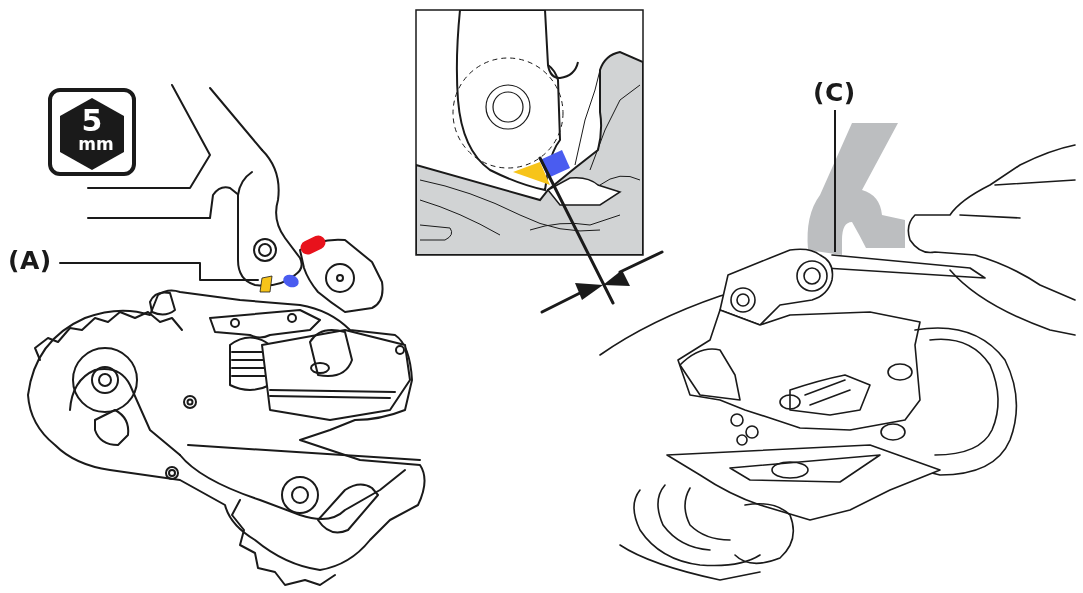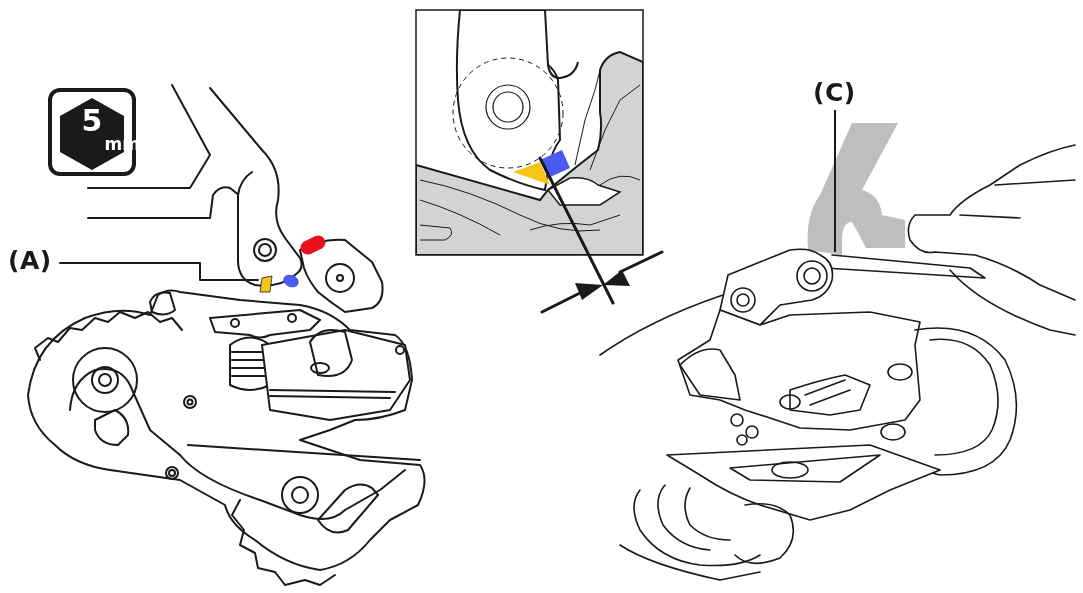--- a/index.html
+++ b/index.html
@@ -2,21 +2,21 @@
 <html><head>
 <meta charset="utf-8">
 <style>
   html, body { margin:0; padding:0; background:#ffffff; }
   body { width:1083px; height:593px; position:relative; overflow:hidden; font-family:"DejaVu Sans", sans-serif; }
   .layer { position:absolute; left:0; top:0; width:1083px; height:593px; }
   .label { position:absolute; font-family:"DejaVu Sans", sans-serif; font-weight:bold; color:#1a1a1a; font-size:25px; letter-spacing:0.5px; }
   .tool-badge { position:absolute; left:48px; top:88px; width:88px; height:88px; border:4px solid #1a1a1a; border-radius:12px; box-sizing:border-box; background:#fff; }
   .tool-badge svg { position:absolute; left:6px; top:4px; }
   .tool-num { position:absolute; left:0; width:80px; text-align:center; top:14px; color:#fff; font-weight:bold; font-size:30px; line-height:30px; font-family:"DejaVu Sans", sans-serif; }
-  .tool-unit { position:absolute; left:0; width:88px; text-align:right; top:44px; color:#fff; font-weight:bold; font-size:17px; line-height:17px; font-family:"DejaVu Sans", sans-serif; }
+  .tool-unit { position:absolute; left:0; width:88px; text-align:center; top:44px; color:#fff; font-weight:bold; font-size:17px; line-height:17px; font-family:"DejaVu Sans", sans-serif; }
 </style>
 </head>
 <body>
 
 <svg class="layer" viewBox="0 0 1083 593" xmlns="http://www.w3.org/2000/svg">
   <defs>
     <clipPath id="insetClip">
         <rect x="416" y="10" width="227" height="245"></rect>
       </clipPath>
   </defs>

